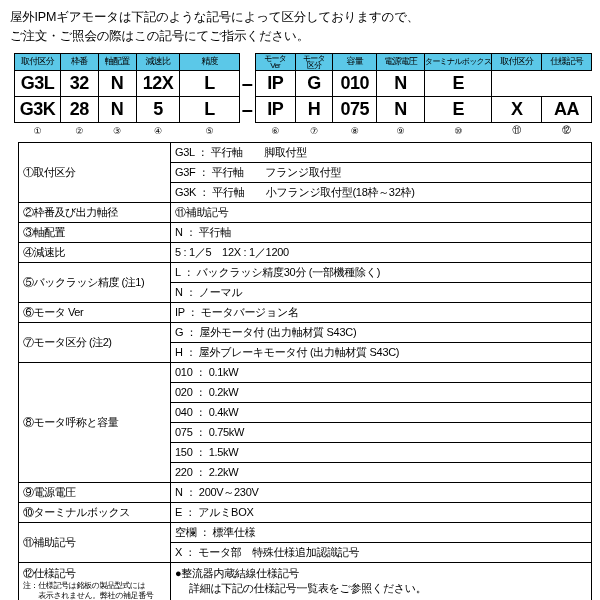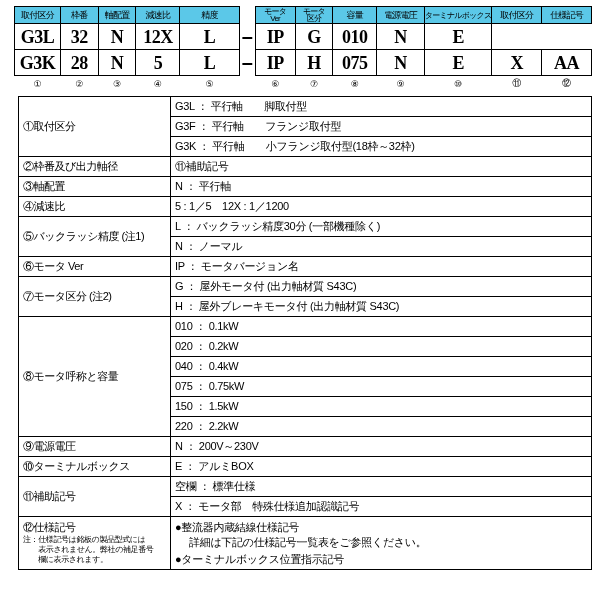--- a/index.html
+++ b/index.html
@@ -49,21 +49,21 @@
     letter-spacing: -0.8px;
     white-space: nowrap;
   }
   .valcell {
     border: 1px solid #000;
     background: #ffffff;
     font-size: 18px;
     font-weight: bold;
     height: 26px;
     line-height: 24px;
-    font-family: Liberation Serif, serif;
+    font-family: Liberation Sans, sans-serif;
     letter-spacing: -0.5px;
   }
   .spacer { border: none !important; background: transparent !important; }
   .dashcell {
     border: none;
     background: transparent;
     font-size: 20px;
     font-weight: bold;
     width: 16px;
   }
@@ -106,20 +106,24 @@
     line-height: 1.25;
     letter-spacing: -0.4px;
   }
   .cap { font-size: 11px; }
 </style>
 </head>
 <body>
 
 <div class="page">
 
+  <div class="intro">
+    <div>屋外IPMギアモータは下記のような記号によって区分しておりますので、</div>
+    <div>ご注文・ご照会の際はこの記号にてご指示ください。</div>
+  </div>
 
   <div class="codeblock">
     <table class="codetab">
       <tbody>
           <tr>
         <td class="hdrcell" style="width:46px">取付区分</td>
         <td class="hdrcell" style="width:38px">枠番</td>
         <td class="hdrcell" style="width:38px">軸配置</td>
         <td class="hdrcell" style="width:44px">減速比</td>
         <td class="hdrcell" style="width:60px">精度</td>

